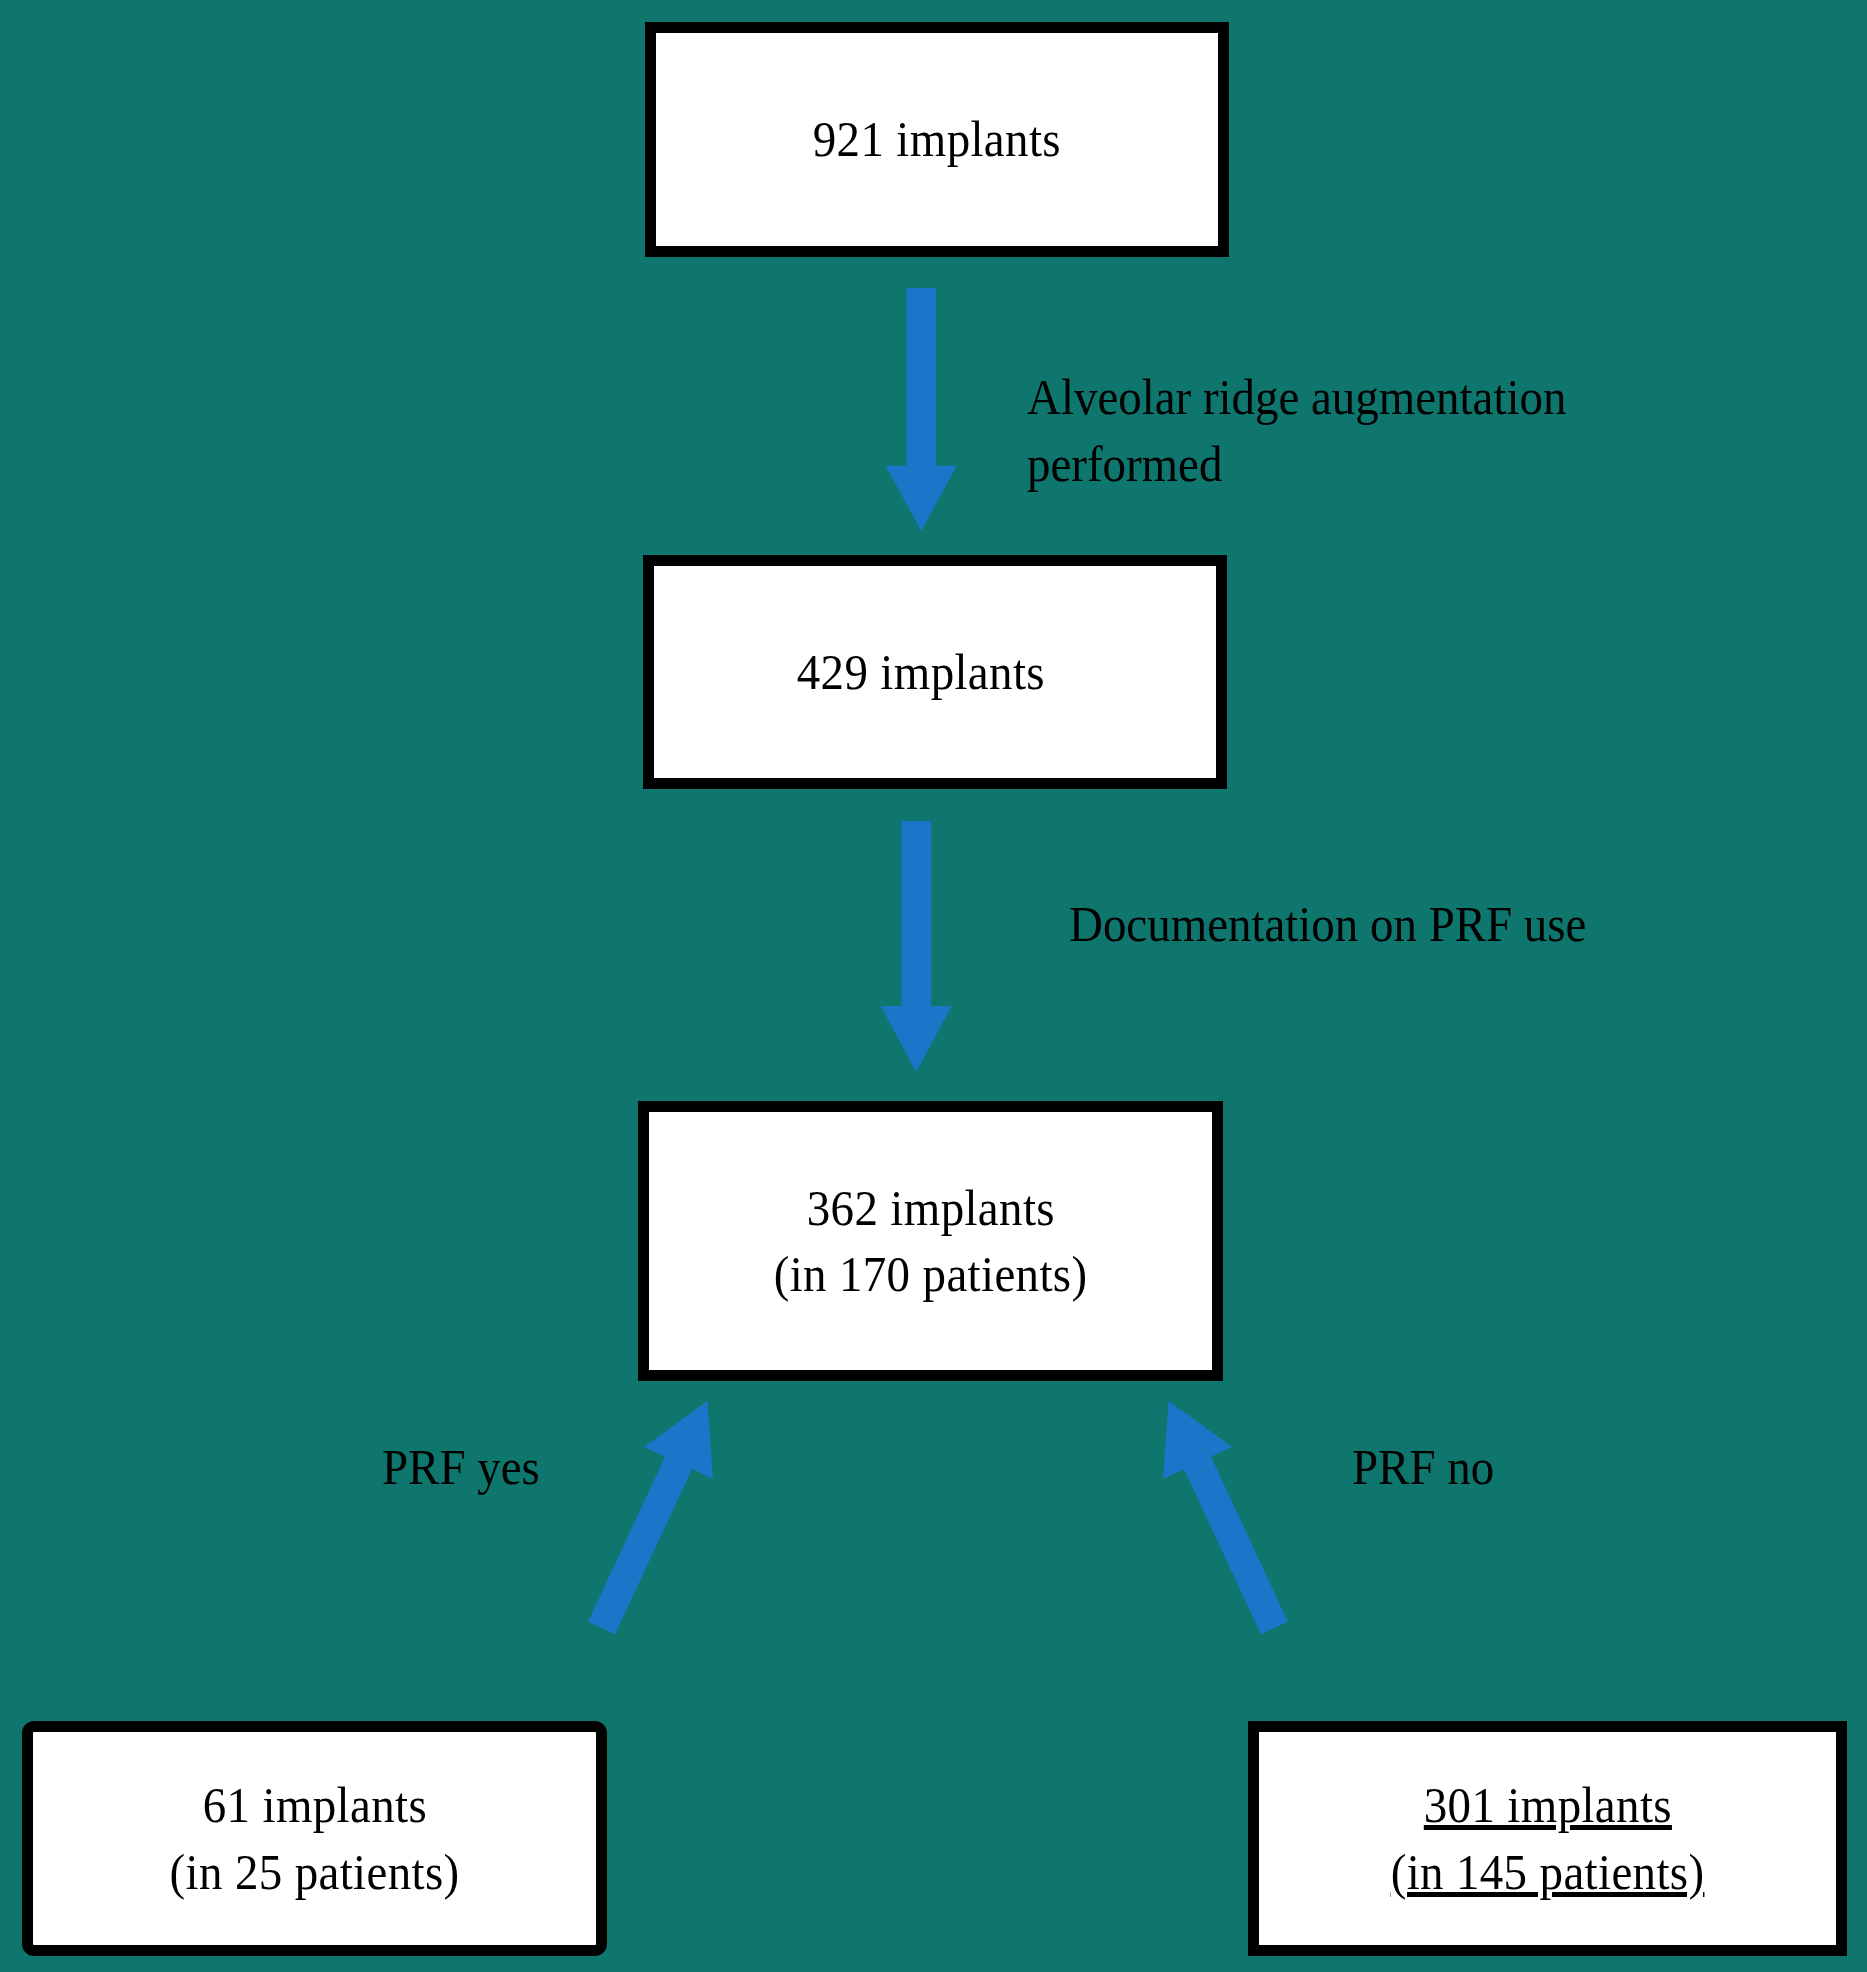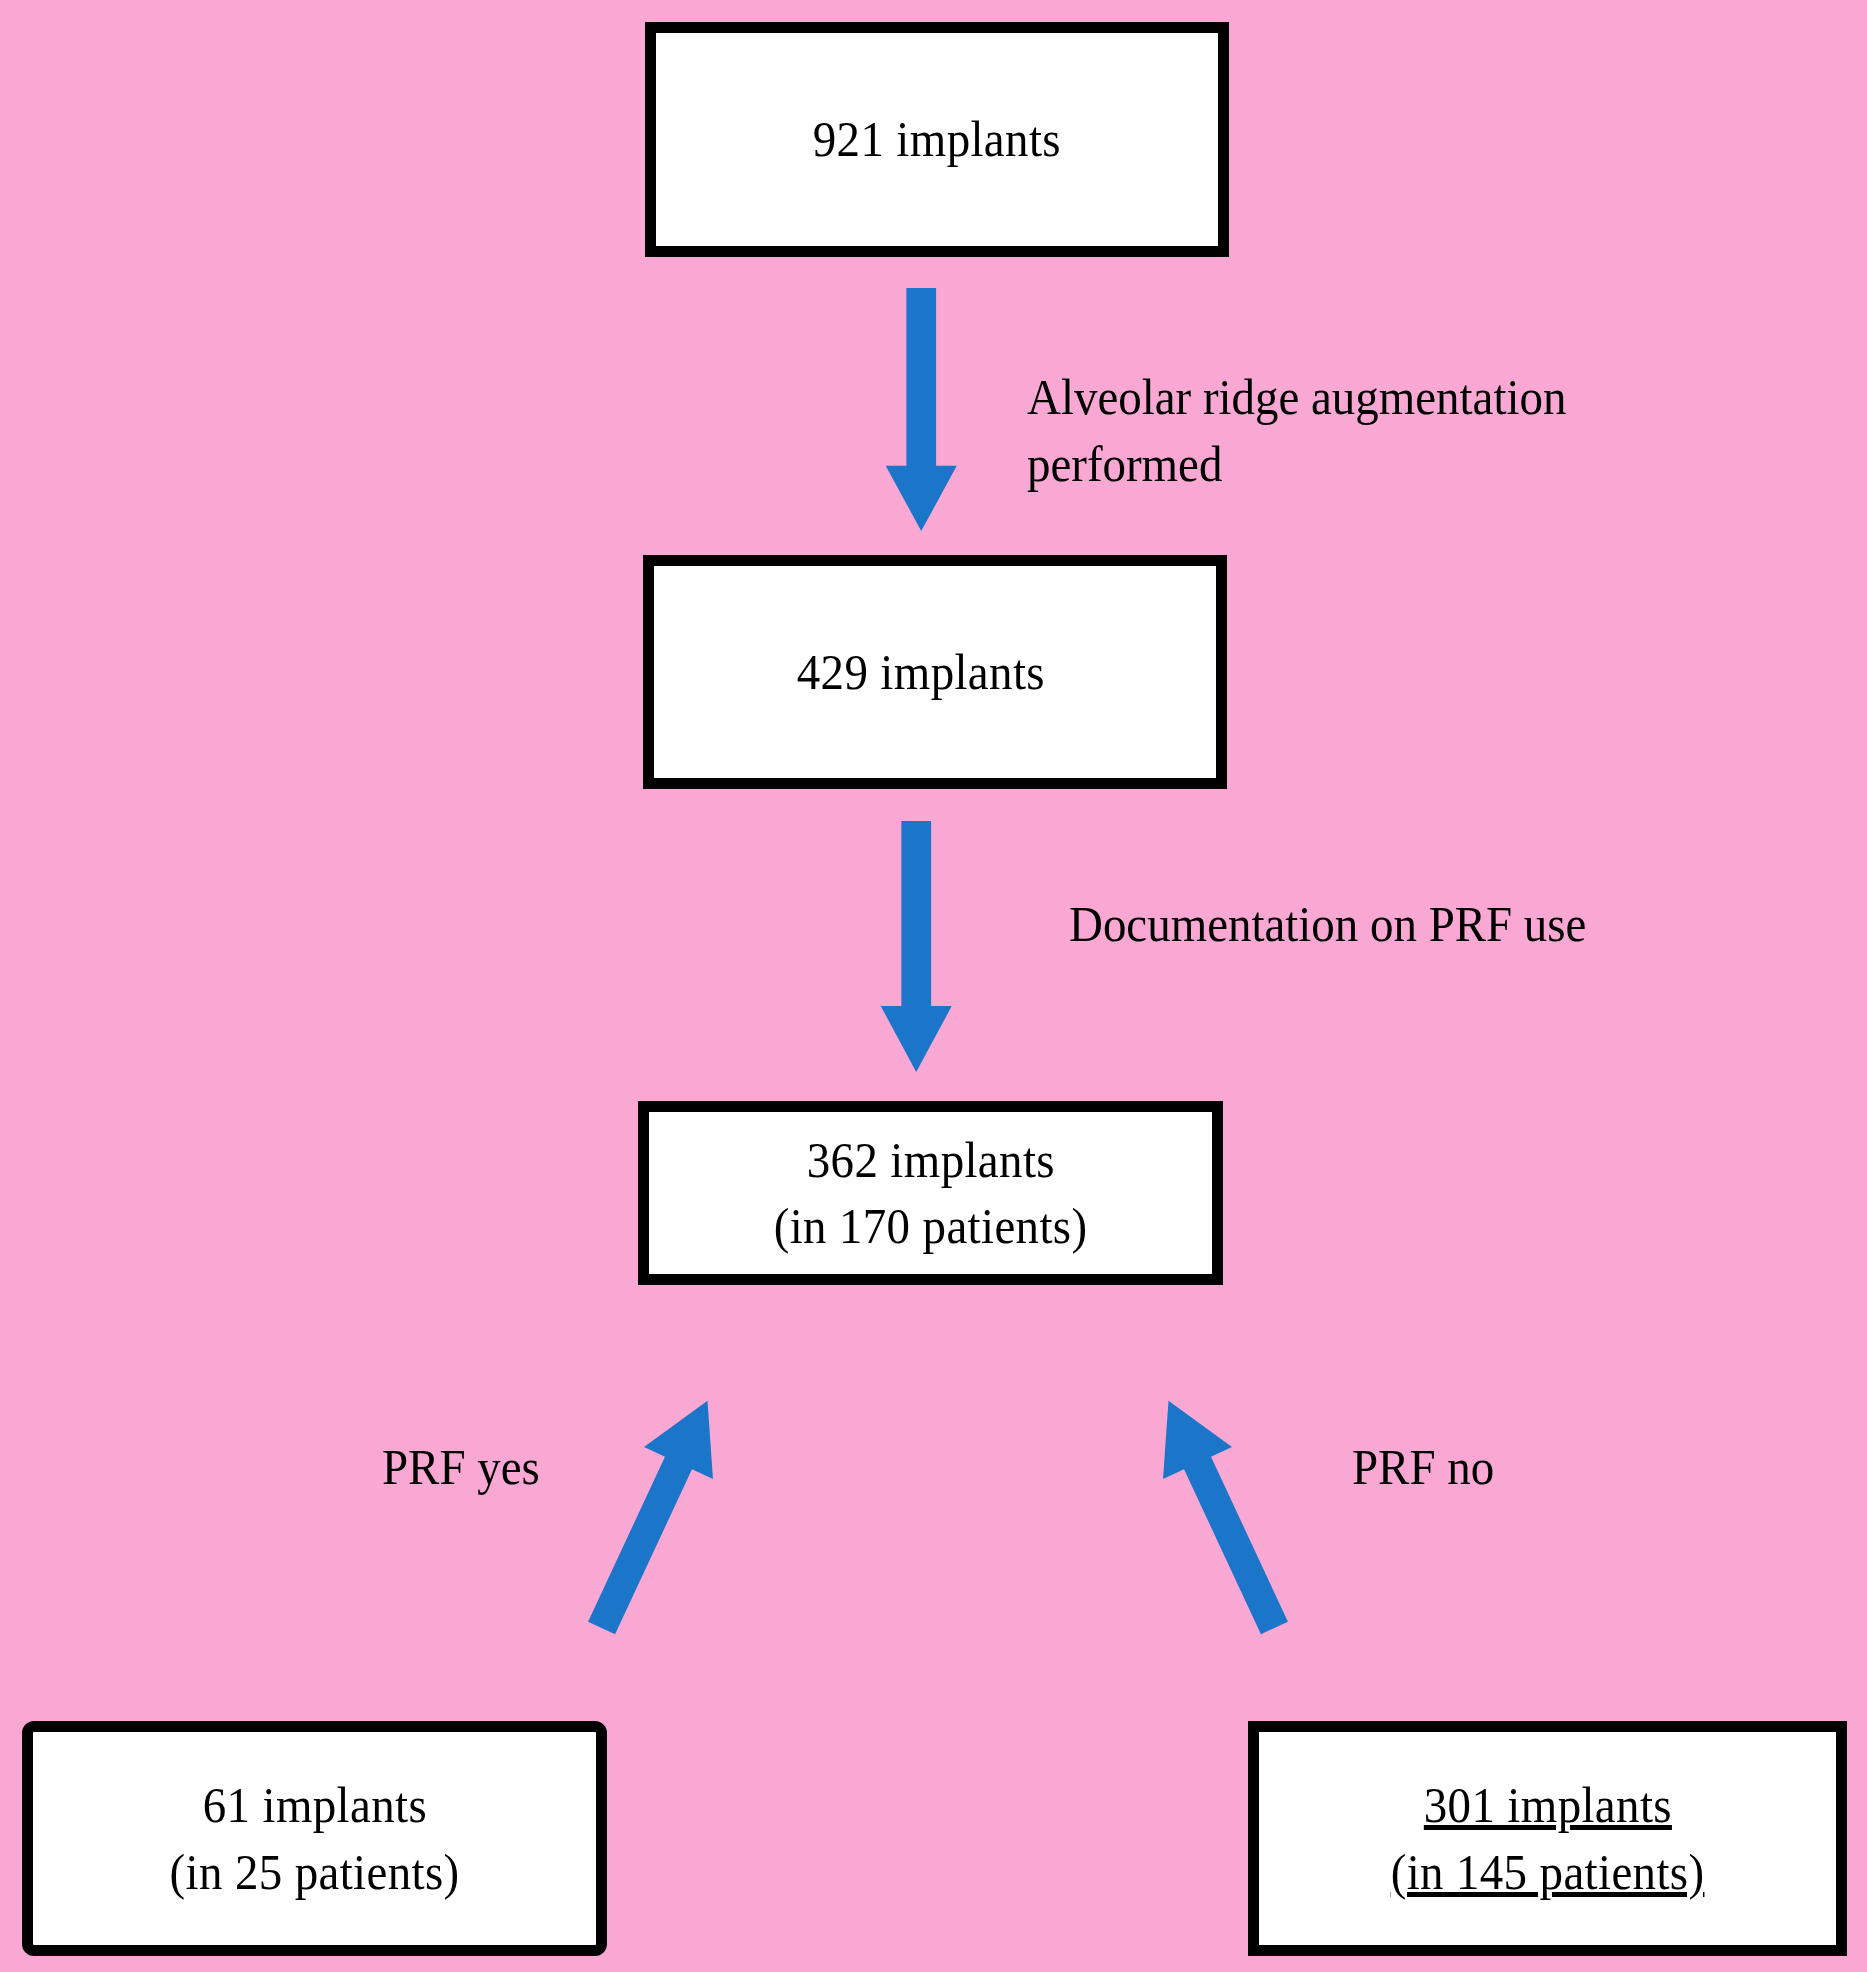--- a/index.html
+++ b/index.html
@@ -7,21 +7,21 @@
     padding: 0;
     background: #ffffff;
   }
   body {
     font-family: "Liberation Serif", "DejaVu Serif", serif;
   }
   #canvas {
     position: relative;
     width: 1867px;
     height: 1972px;
-    background: #f9a8d4;
+    background: #0f766e;
     overflow: hidden;
   }
   .node-box {
     position: absolute;
     box-sizing: border-box;
     background: #ffffff;
     border: 11.6px solid #000000;
     display: flex;
     flex-direction: column;
     align-items: center;
@@ -75,21 +75,21 @@
   </div>
 
   <svg class="arrow-svg" style="left:879px; top:821px; width:91px; height:256px;" viewBox="0 0 110 310">
     <polygon points="27,0 63,0 63,224 88,224 45,304 2,224 27,224" fill="#1b75c9"></polygon>
   </svg>
 
   <div class="edge-label" style="left:1069px; top:891px;">
     <span class="edge-label-line">Documentation on PRF use</span>
   </div>
 
-  <div class="node-box" style="left:638px; top:1101px; width:585px; height:184px;">
+  <div class="node-box" style="left:638px; top:1101px; width:585px; height:280px;">
     <span class="node-line">362 implants</span>
     <span class="node-line">(in 170 patients)</span>
   </div>
 
   <svg class="arrow-svg" style="left:512px; top:1364px; width:298px; height:273px;" viewBox="0 0 360 330">
     <g transform="rotate(205 180 165)">
       <polygon points="162,-5 198,-5 198,215 226,215 180,298 134,215 162,215" fill="#1b75c9"></polygon>
     </g>
   </svg>
 

